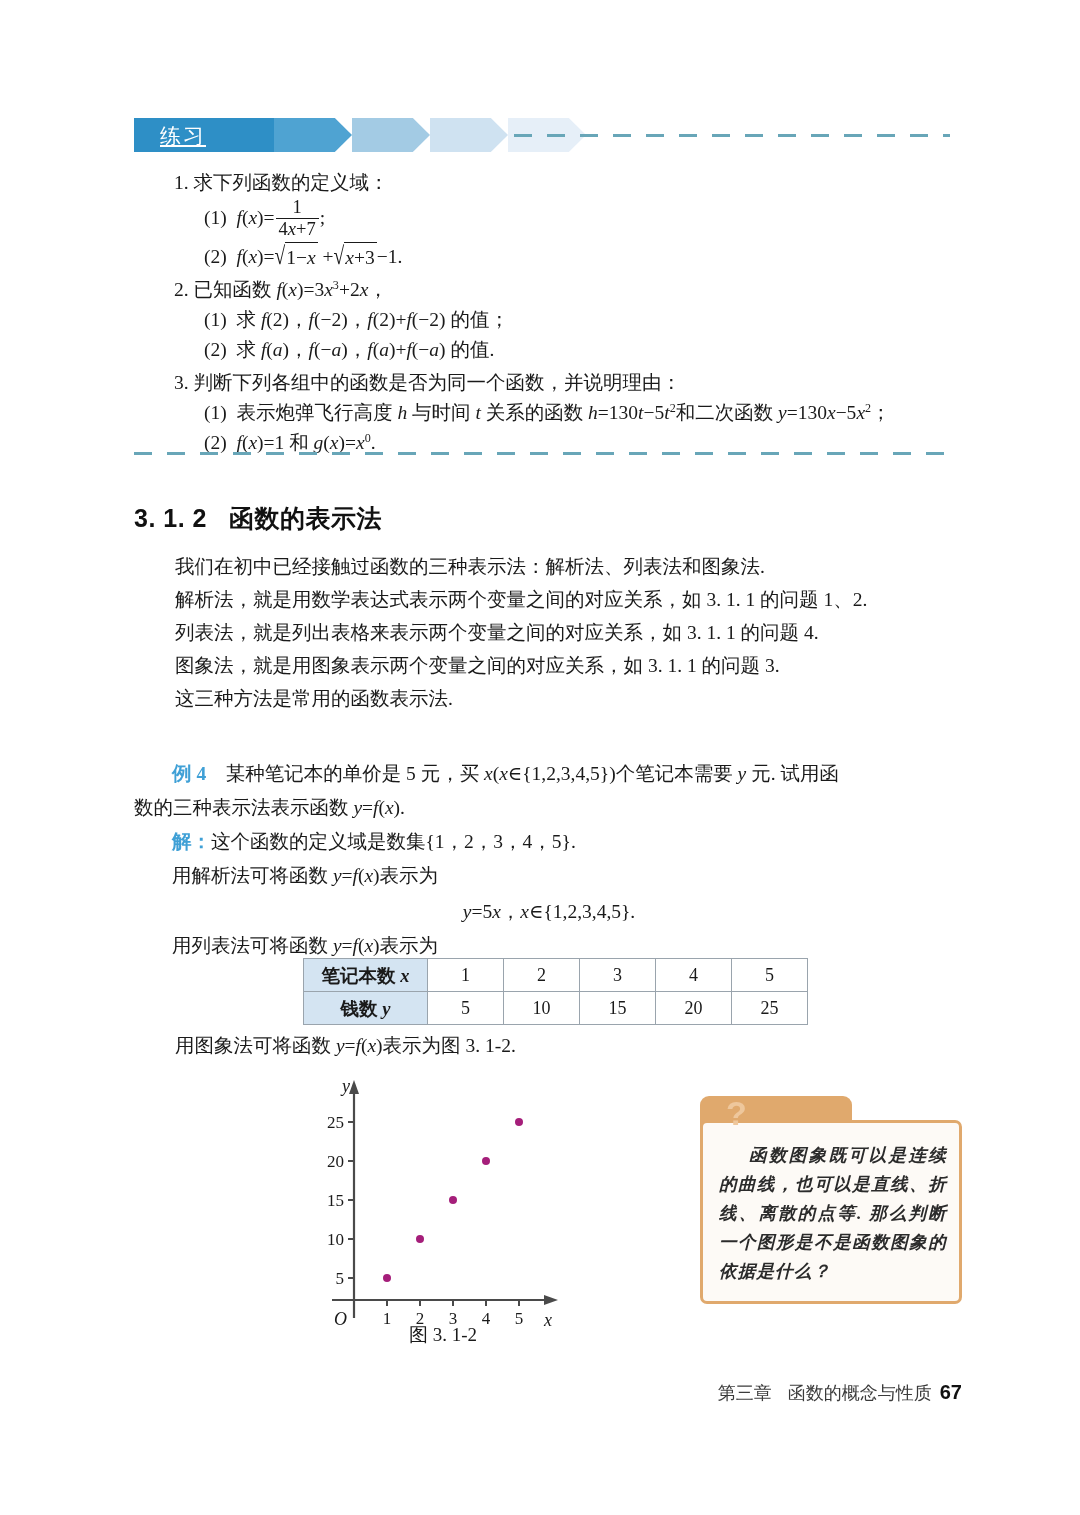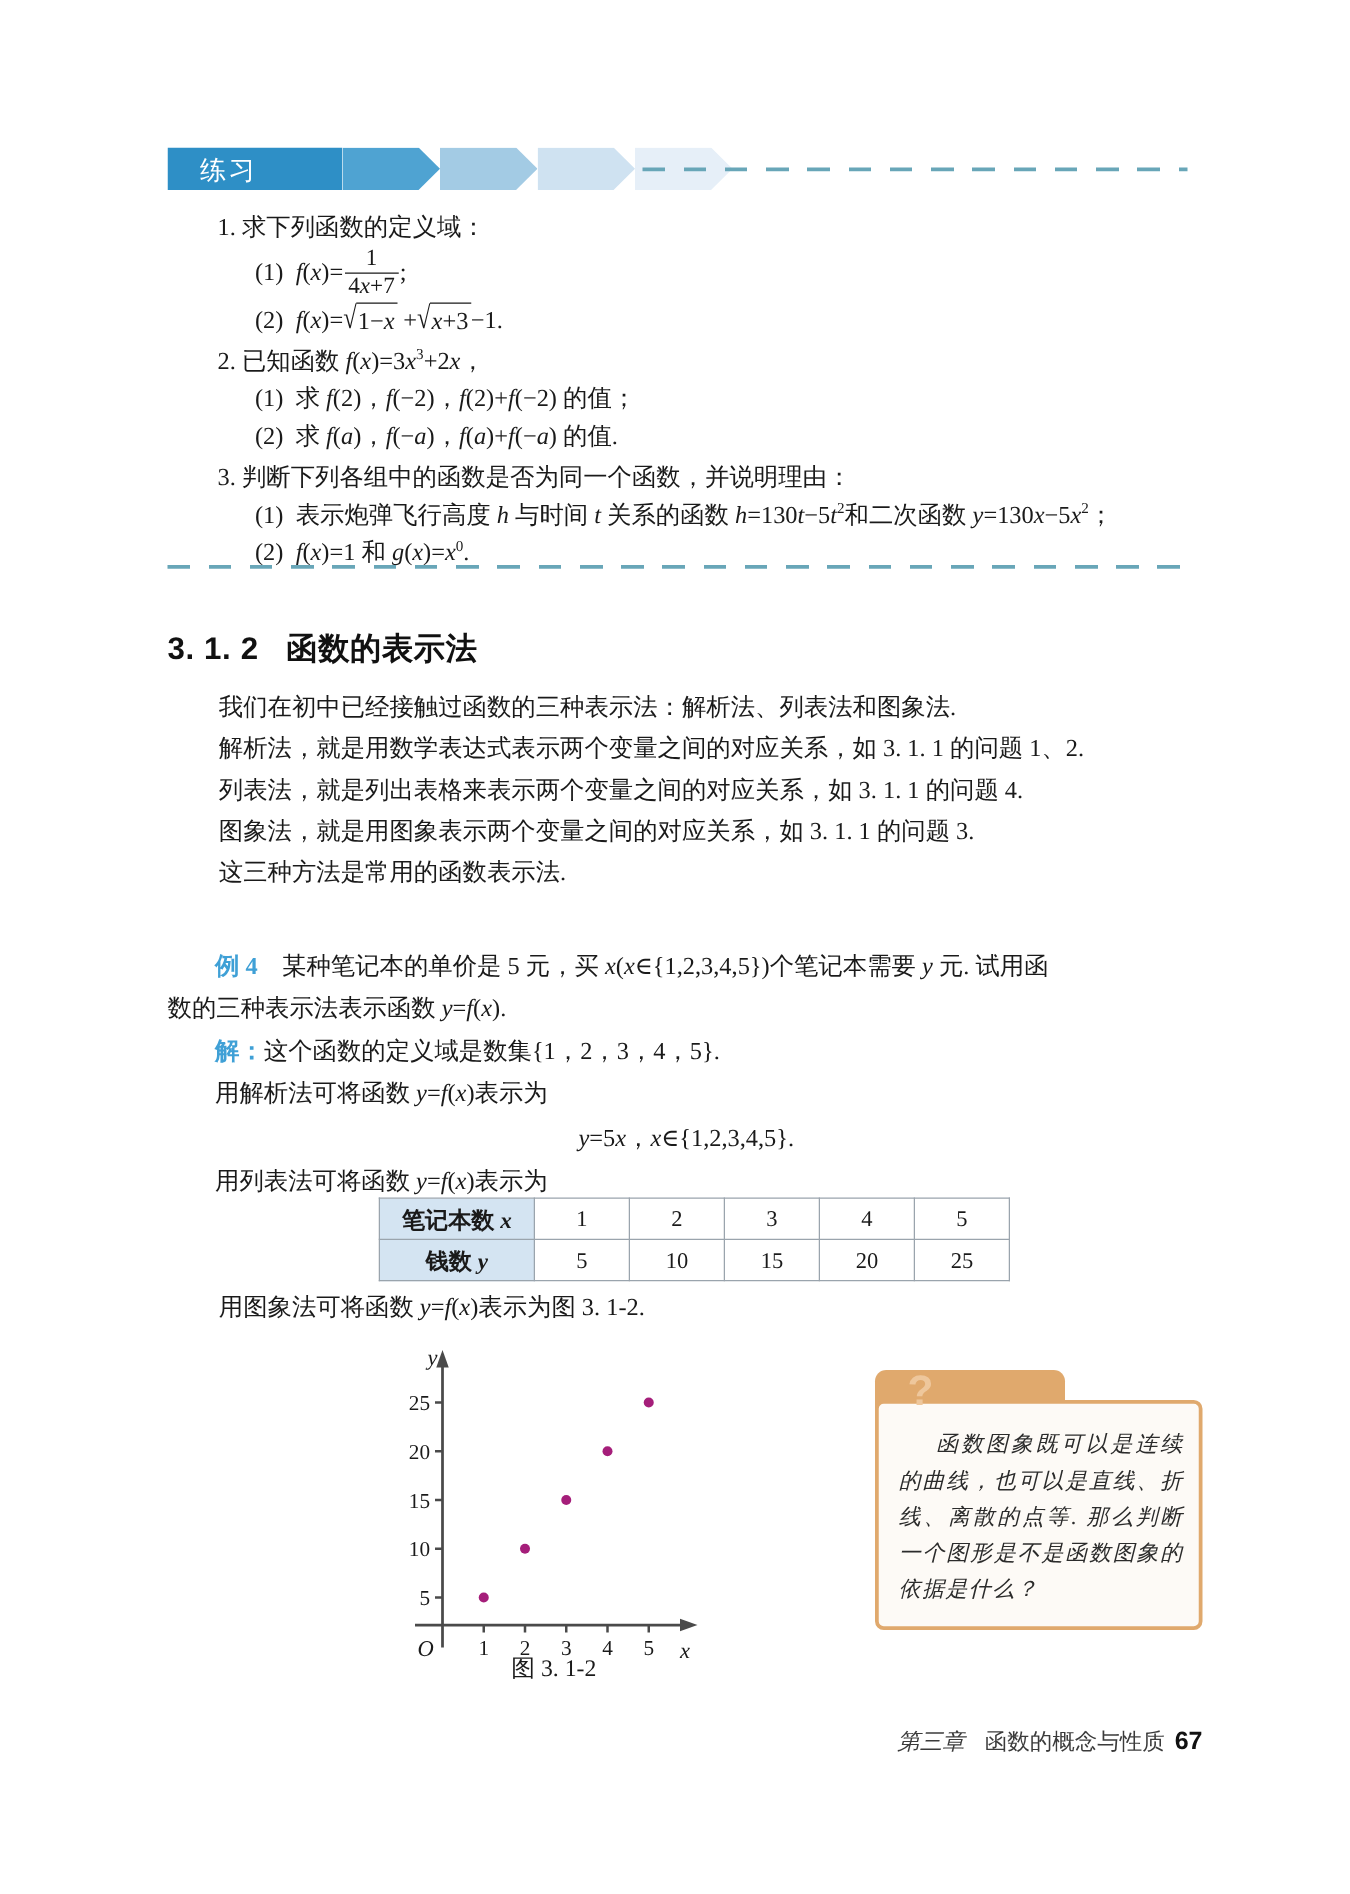--- a/index.html
+++ b/index.html
@@ -69,20 +69,21 @@
   }
   .banner-label {
     position: absolute;
     left: 26px;
     top: 4px;
     color: #ffffff;
     font-size: 21px;
     font-family: "Liberation Sans", sans-serif;
     letter-spacing: 2px;
     z-index: 5;
+    text-decoration: underline;
   }
   .banner-dash {
     position: absolute;
     left: 380px;
     top: 16px;
     width: 436px;
     height: 3px;
     background-image: repeating-linear-gradient(
       to right,
       #68a6b8 0px, #68a6b8 18px,
@@ -273,35 +274,36 @@
     top: 18px;
     width: 228px;
     font-family: "Liberation Serif", serif;
     font-style: italic;
     font-size: 17.5px;
     line-height: 29px;
     color: #2b2b2b;
     letter-spacing: 1.2px;
     text-indent: 30px;
     text-align: justify;
+    font-weight: bold;
   }
 
   
   .footer {
     position: absolute;
     left: 0;
     top: 1381px;
     width: 1080px;
     text-align: right;
     padding-right: 118px;
     box-sizing: border-box;
     font-size: 18px;
     color: #3b3b3b;
   }
-  .footer .ch { margin-right: 16px; font-style: italic; }
+  .footer .ch { margin-right: 16px; }
   .footer .ttl { margin-right: 8px; }
   .footer .pg { font-family: "Liberation Sans", sans-serif; font-weight: bold; font-size: 20px; color: #111; }
 </style>
 </head>
 <body>
 
 <div class="page">
 
   <div class="practice-banner">
     <div class="banner-chevrons">

